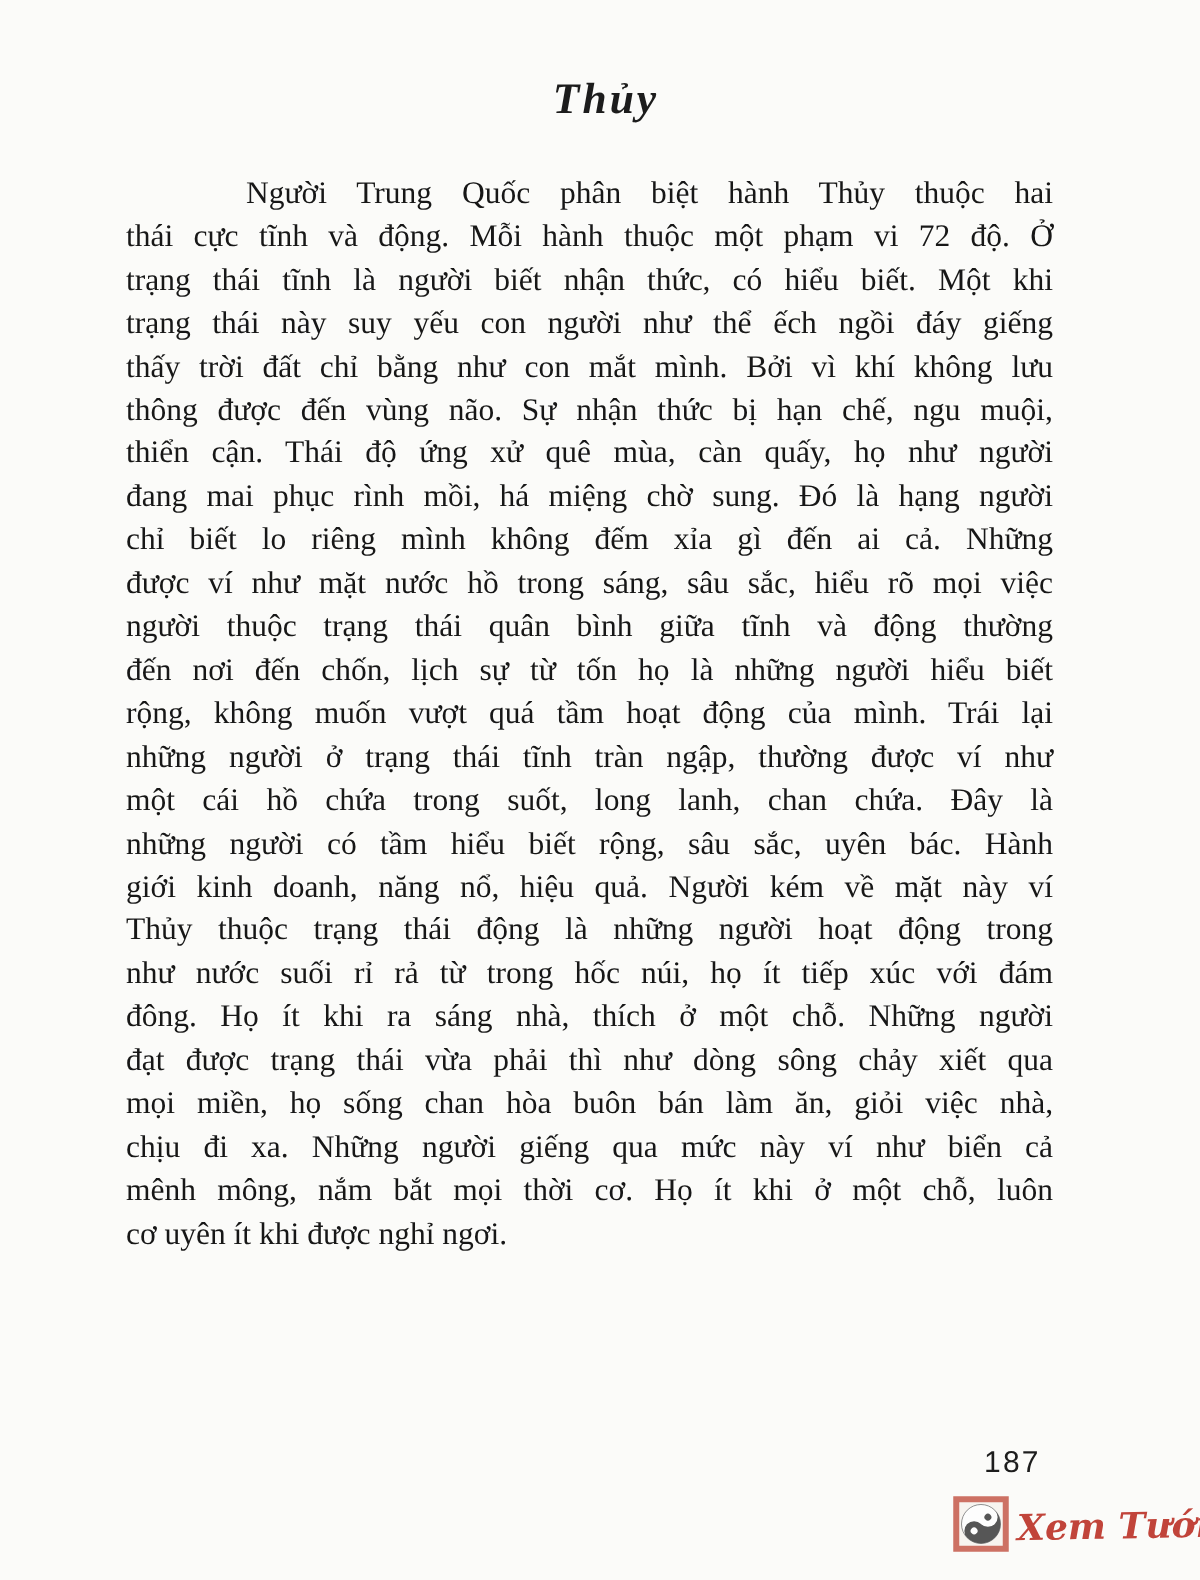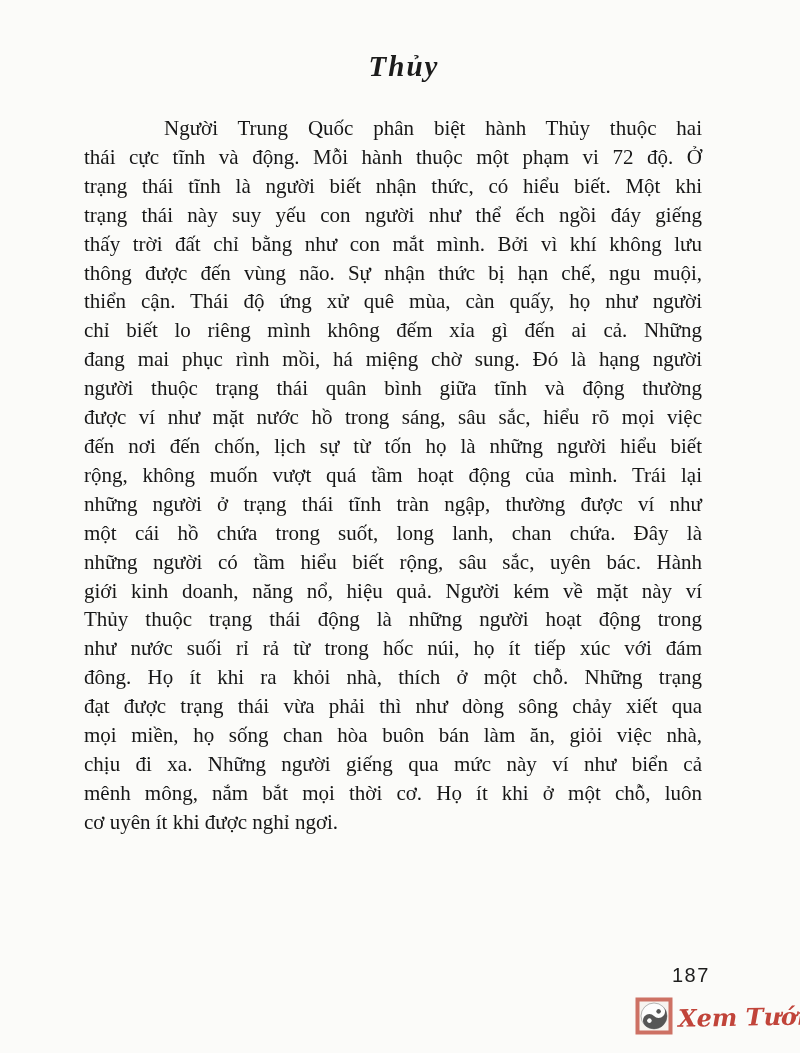--- a/index.html
+++ b/index.html
@@ -46,21 +46,21 @@
     color: #171717;
   }
   .body-line.first {
     text-indent: 80px;
   }
   .body-line.last {
     text-align-last: left;
   }
   .page-number {
     position: absolute;
-    left: 672px;
+    left: 656px;
     top: 964px;
     font-family: "Liberation Sans", sans-serif;
     font-size: 20px;
     letter-spacing: 1.5px;
     color: #1d1d1d;
   }
   .watermark {
     position: absolute;
     left: 635px;
     top: 997px;
@@ -91,33 +91,33 @@
   <div class="page-title">Thủy</div>
 
   <div class="body-text">
       <div class="body-line first">Người Trung Quốc phân biệt hành Thủy thuộc hai</div>
       <div class="body-line">thái cực tĩnh và động. Mỗi hành thuộc một phạm vi 72 độ. Ở</div>
       <div class="body-line">trạng thái tĩnh là người biết nhận thức, có hiểu biết. Một khi</div>
       <div class="body-line">trạng thái này suy yếu con người như thể ếch ngồi đáy giếng</div>
       <div class="body-line">thấy trời đất chỉ bằng như con mắt mình. Bởi vì khí không lưu</div>
       <div class="body-line">thông được đến vùng não. Sự nhận thức bị hạn chế, ngu muội,</div>
       <div class="body-line">thiển cận. Thái độ ứng xử quê mùa, càn quấy, họ như người</div>
+      <div class="body-line">đang mai phục rình mồi, há miệng chờ sung. Đó là hạng người</div>
       <div class="body-line">chỉ biết lo riêng mình không đếm xỉa gì đến ai cả. Những</div>
-      <div class="body-line">đang mai phục rình mồi, há miệng chờ sung. Đó là hạng người</div>
+      <div class="body-line">được ví như mặt nước hồ trong sáng, sâu sắc, hiểu rõ mọi việc</div>
       <div class="body-line">người thuộc trạng thái quân bình giữa tĩnh và động thường</div>
-      <div class="body-line">được ví như mặt nước hồ trong sáng, sâu sắc, hiểu rõ mọi việc</div>
       <div class="body-line">đến nơi đến chốn, lịch sự từ tốn họ là những người hiểu biết</div>
       <div class="body-line">rộng, không muốn vượt quá tầm hoạt động của mình. Trái lại</div>
       <div class="body-line">những người ở trạng thái tĩnh tràn ngập, thường được ví như</div>
       <div class="body-line">một cái hồ chứa trong suốt, long lanh, chan chứa. Đây là</div>
       <div class="body-line">những người có tầm hiểu biết rộng, sâu sắc, uyên bác. Hành</div>
       <div class="body-line">giới kinh doanh, năng nổ, hiệu quả. Người kém về mặt này ví</div>
       <div class="body-line">Thủy thuộc trạng thái động là những người hoạt động trong</div>
       <div class="body-line">như nước suối rỉ rả từ trong hốc núi, họ ít tiếp xúc với đám</div>
-      <div class="body-line">đông. Họ ít khi ra khỏi nhà, thích ở một chỗ. Những trạng</div>
+      <div class="body-line">đông. Họ ít khi ra sáng nhà, thích ở một chỗ. Những người</div>
       <div class="body-line">đạt được trạng thái vừa phải thì như dòng sông chảy xiết qua</div>
       <div class="body-line">mọi miền, họ sống chan hòa buôn bán làm ăn, giỏi việc nhà,</div>
       <div class="body-line">chịu đi xa. Những người giếng qua mức này ví như biển cả</div>
       <div class="body-line">mênh mông, nắm bắt mọi thời cơ. Họ ít khi ở một chỗ, luôn</div>
       <div class="body-line last">cơ uyên ít khi được nghỉ ngơi.</div>
     </div>
 
   <div class="page-number">187</div>
 
   <div class="watermark">

